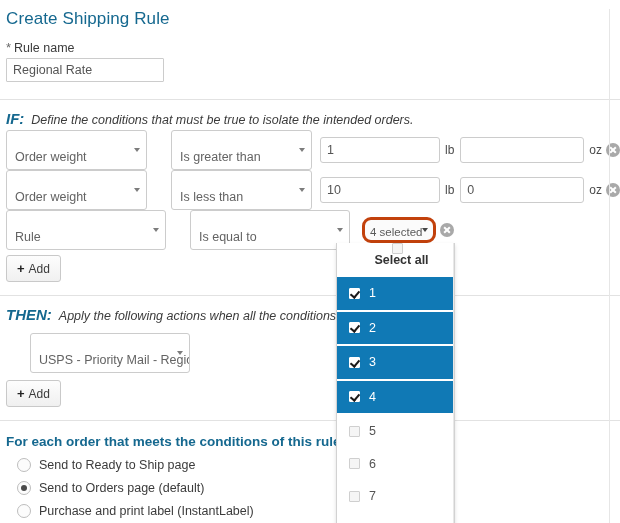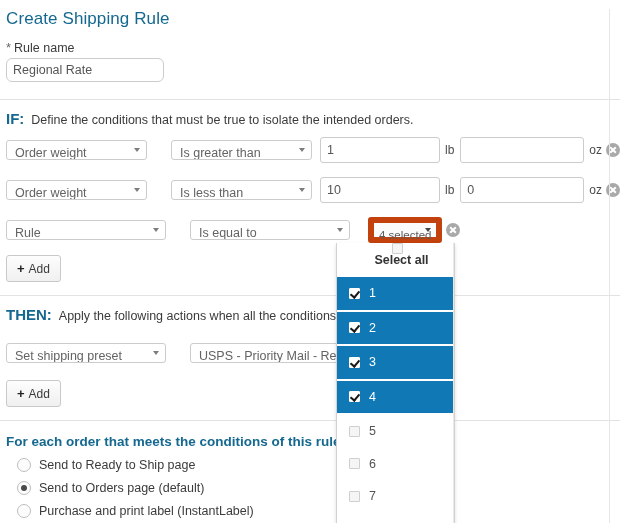--- a/index.html
+++ b/index.html
@@ -43,66 +43,67 @@
     margin-right: 3px;
     line-height: 1;
   }
   .text-input {
     display: block;
     margin-left: 6px;
     width: 158px;
     height: 24px;
     box-sizing: border-box;
     border: 1px solid #cccccc;
-    border-radius: 6px;
+    border-radius: 1px;
     background: #ffffff;
     font-family: "Liberation Sans", sans-serif;
     font-size: 12.5px;
     color: #555555;
     padding: 0 6px;
     outline: none;
   }
   .divider {
     border: 0;
     border-top: 1px solid #e2e2e2;
     margin: 0;
     height: 0;
   }
   .section-head {
     margin: 10px 0 0 6px;
     display: flex;
     align-items: baseline;
     white-space: nowrap;
+    font-style: italic;
   }
   .section-head .kw {
     color: #15688f;
     font-weight: bold;
     font-size: 15px;
     margin-right: 7px;
   }
   .section-head .desc {
     color: #3b3b3b;
     font-size: 12.5px;
   }
   .cond-row {
     display: flex;
     align-items: center;
     margin: 10px 0 0 6px;
     height: 26px;
   }
   .sel {
     position: relative;
     box-sizing: border-box;
-    height: 20px;
+    height: 40px;
     border: 1px solid #cccccc;
     border-radius: 3px;
     background: #ffffff;
     font-size: 12.5px;
     color: #636363;
-    padding: 0 18px 0 8px;
+    padding: 14px 18px 0 8px;
     line-height: 24px;
     overflow: hidden;
     white-space: nowrap;
     text-overflow: clip;
   }
   .sel .caret {
     position: absolute;
     right: 6px;
     top: 50%;
     margin-top: -2px;
@@ -166,23 +167,23 @@
     background: #ffffff;
   }
   .remove-btn::before { transform: rotate(45deg); }
   .remove-btn::after { transform: rotate(-45deg); }
 
   .multi-btn {
     position: relative;
     box-sizing: border-box;
     height: 26px;
     width: 74px;
-    margin-left: 18px;
-    border: 6px solid #c2410c;
-    border-radius: 3px;
+    margin-left: 12px;
+    border: 3px solid #c2410c;
+    border-radius: 9px;
     background: #fbfbfb;
     font-size: 11.5px;
     color: #5a5a5a;
     line-height: 24px;
     padding: 0 14px 0 5px;
     white-space: nowrap;
     cursor: pointer;
   }
   .multi-btn .caret {
     position: absolute;
@@ -415,24 +416,20 @@
 
   <hr class="divider" style="margin-top:13px;">
 
   
   <div class="section-head">
     <span class="kw">THEN:</span>
     <span class="desc">Apply the following actions when all the conditions above are met.</span>
   </div>
 
   <div class="cond-row" style="margin-top:17px;">
-    <div class="sel sel-field">
-      <span>Set shipping preset</span>
-      <span class="caret"></span>
-    </div>
     <div class="sel sel-op">
       <span>USPS - Priority Mail - Regional Rate Box A</span>
       <span class="caret"></span>
     </div>
   </div>
 
   
   <div class="add-btn" style="margin-top:14px;">
     <span class="plus">+</span>
     <span class="lbl">Add</span>

